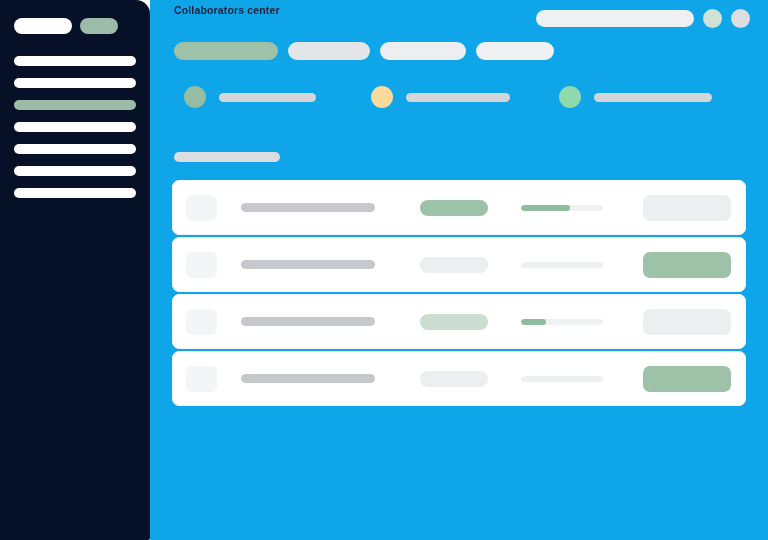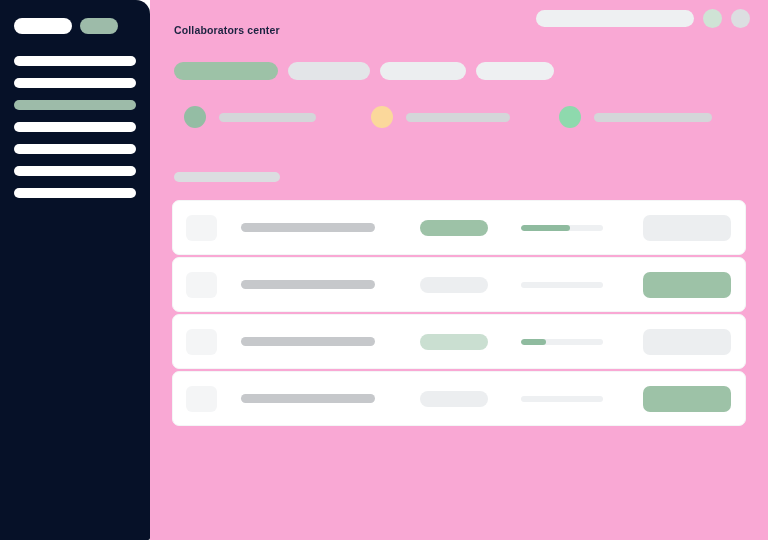--- a/index.html
+++ b/index.html
@@ -59,22 +59,22 @@
     border-radius: 6px;
     background: #ffffff;
   }
   .nav-item.active { background: #9dbba9; }
 
   
   .main {
     position: relative;
     flex: 1 1 auto;
     height: 540px;
-    background: #f9a8d4;
-    padding: 20px 22px 0 22px;
+    background: #0ea5e9;
+    padding: 0 22px 0 22px;
     overflow: hidden;
   }
 
   .page-title {
     font-size: 10.5px;
     font-weight: bold;
     color: #1b2340;
     letter-spacing: 0.15px;
     margin: 4px 0 0 2px;
   }

